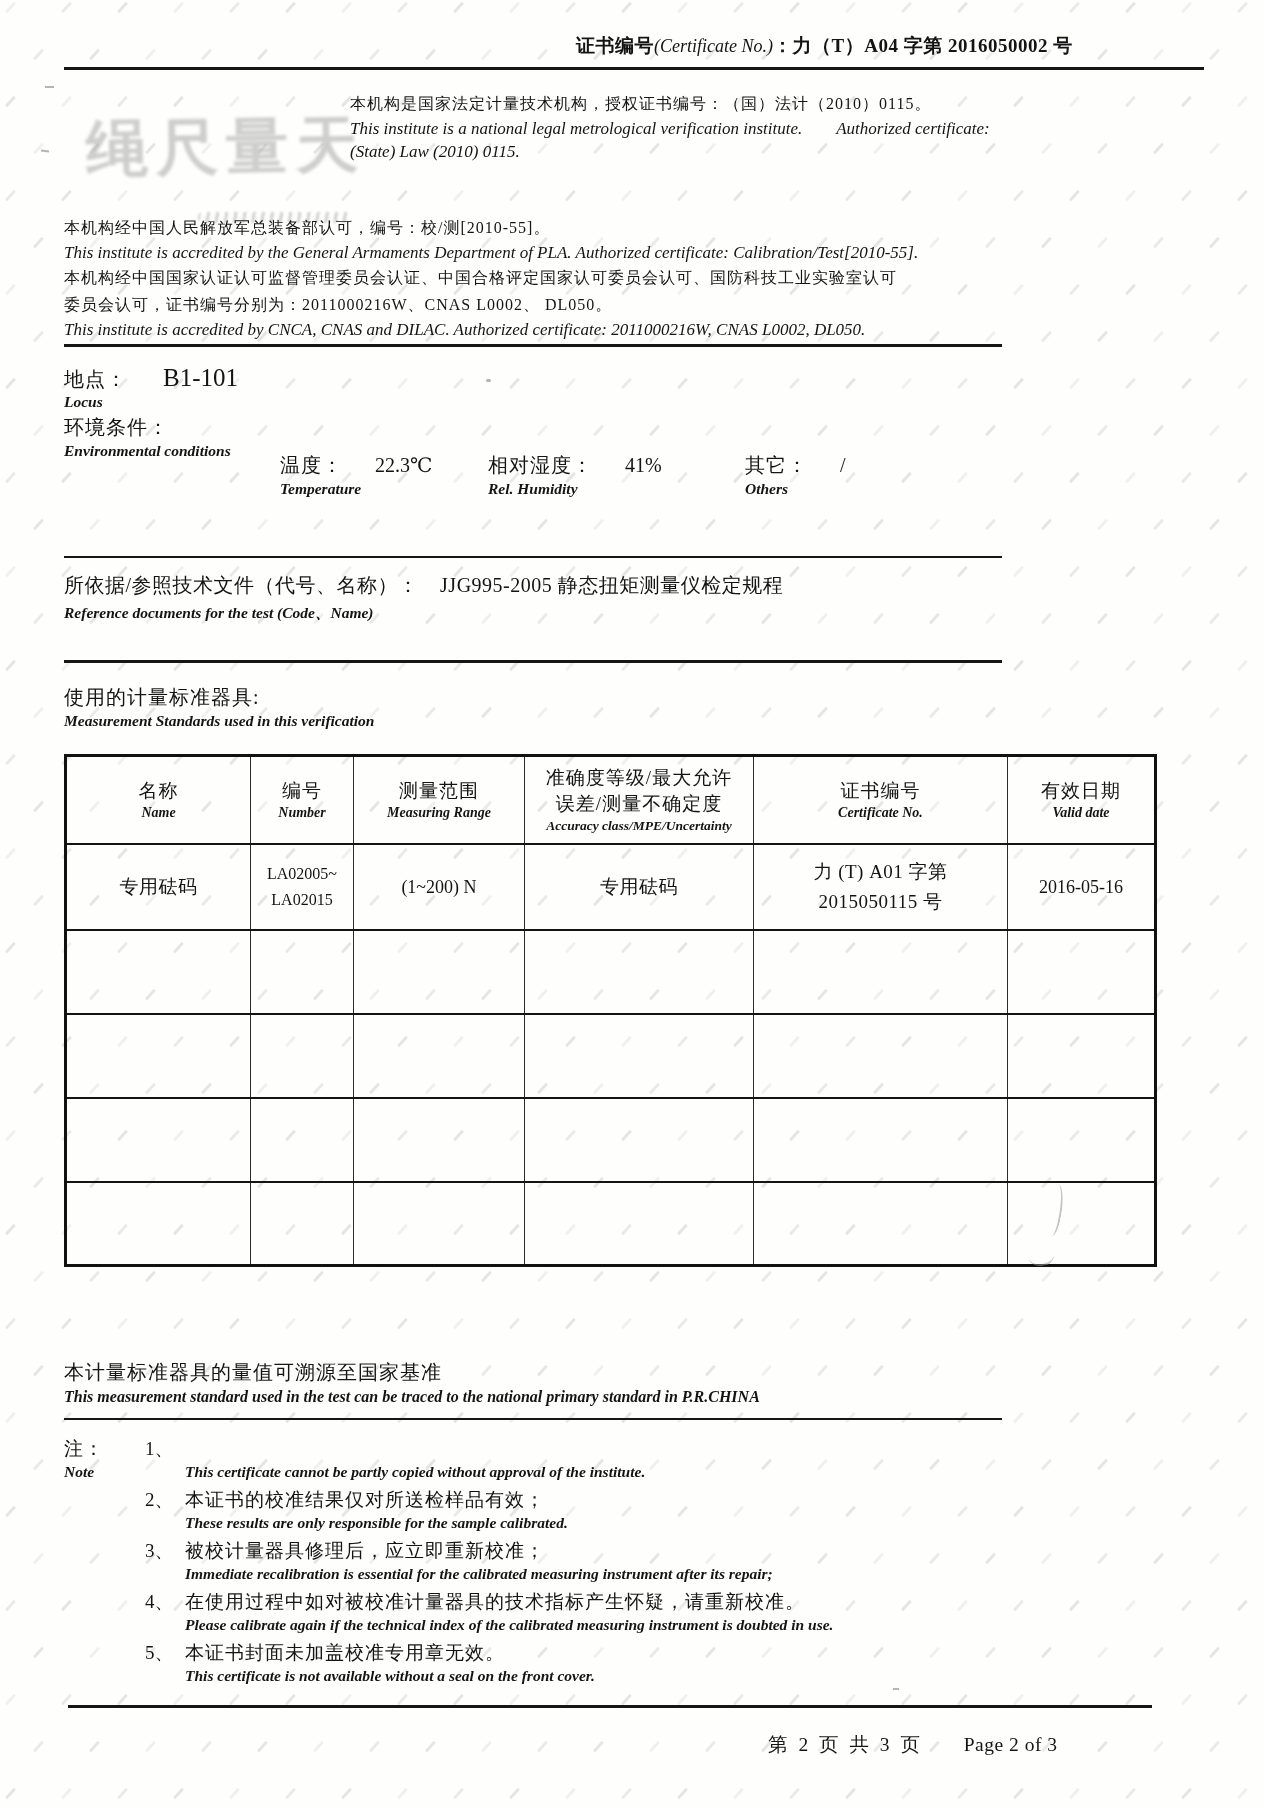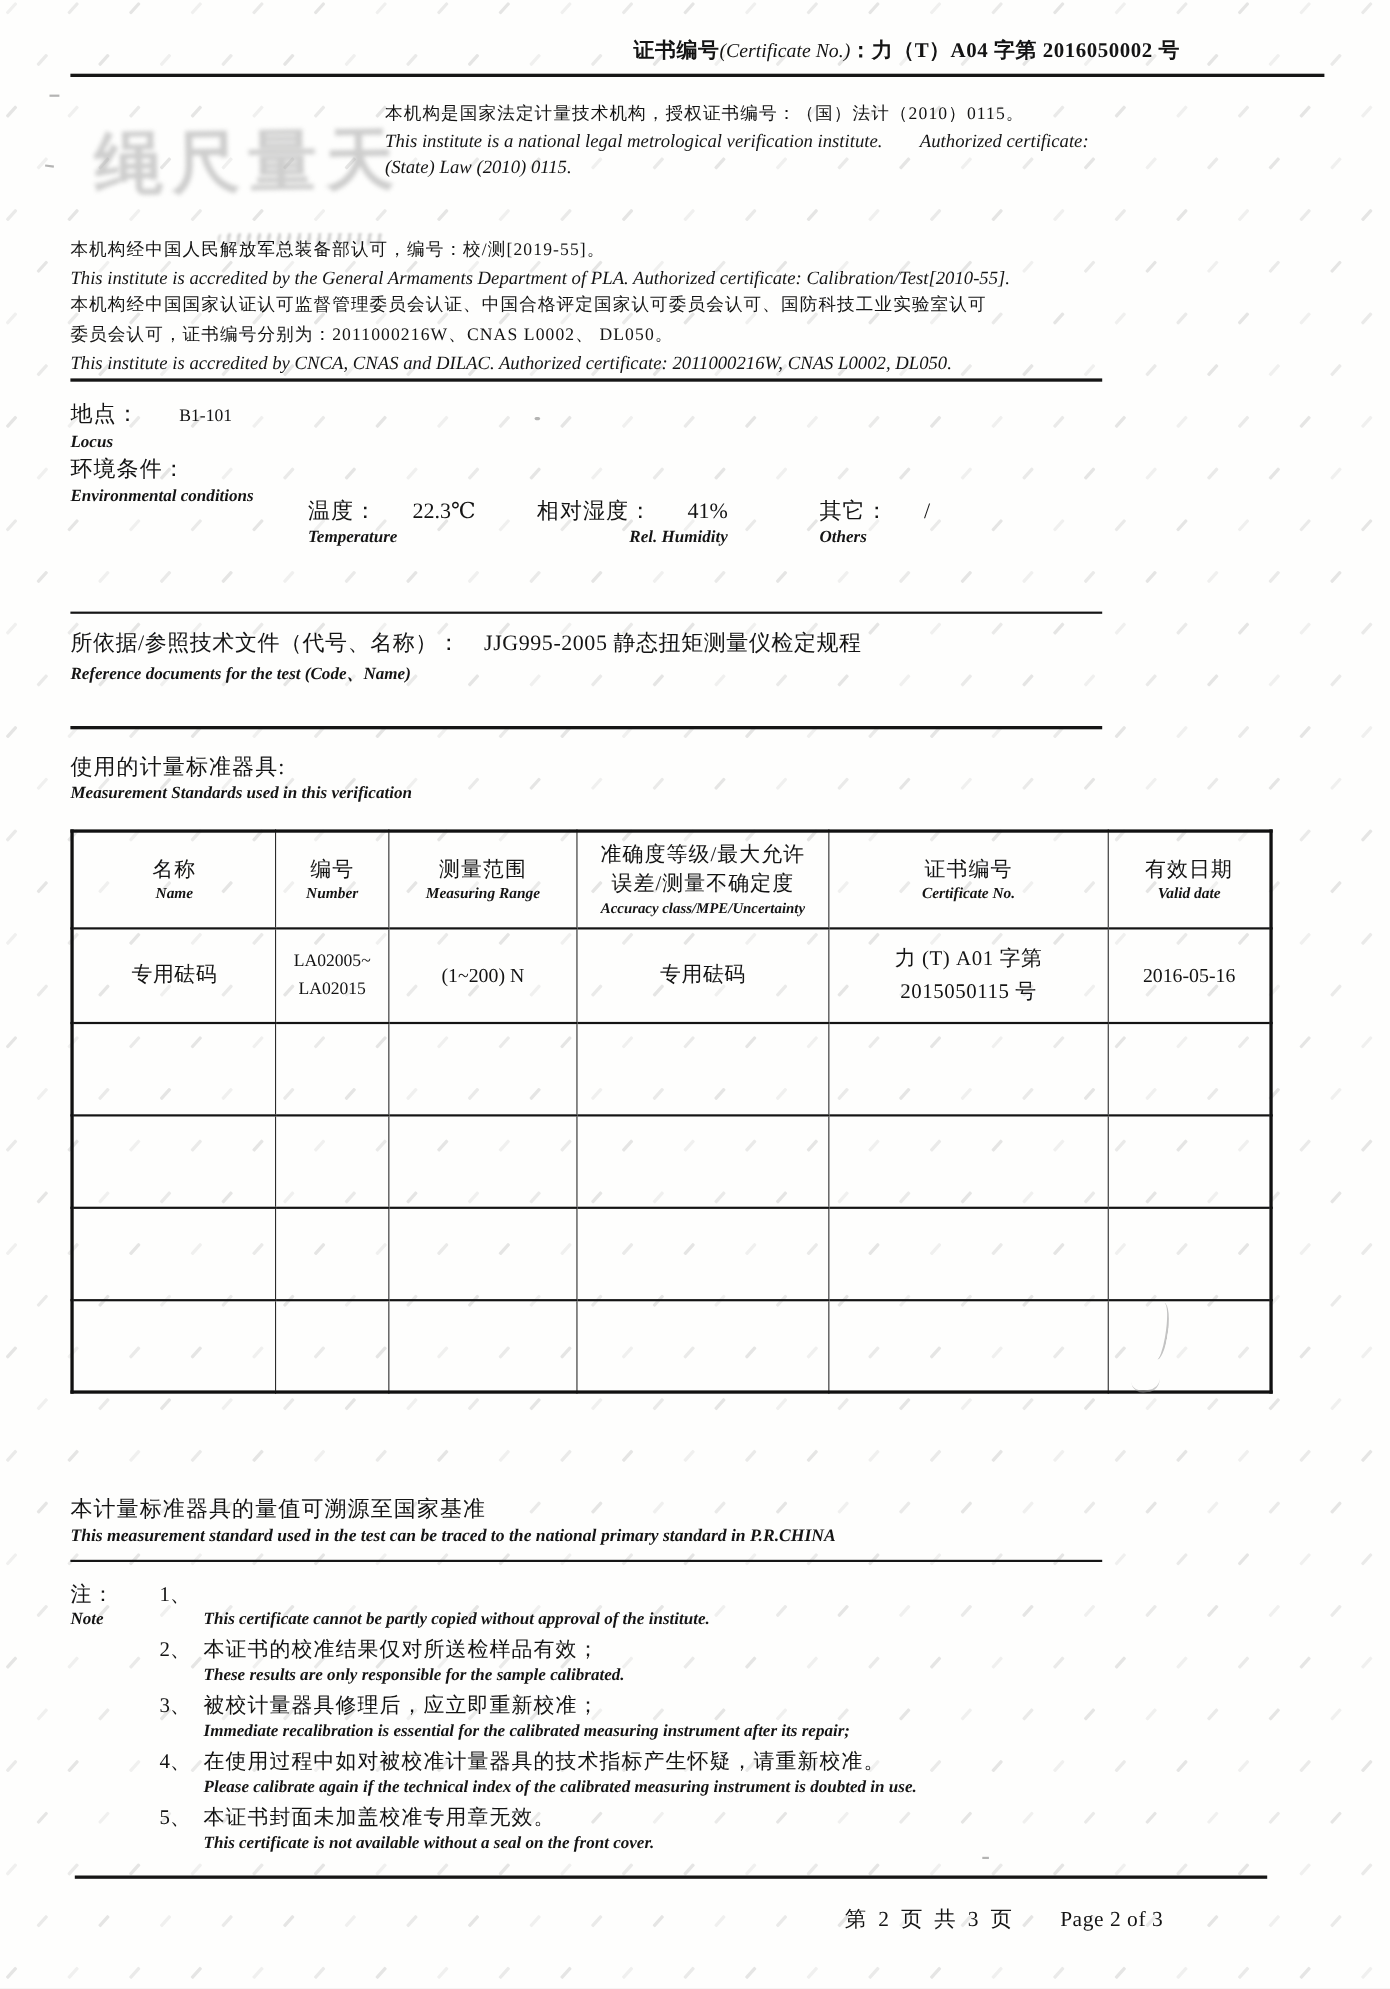--- a/index.html
+++ b/index.html
@@ -37,27 +37,27 @@
                   border-radius:5px; z-index:2; }
 
   #intro { left:350px; top:90px; width:908px; }
   .zh-main { font-size:16px; line-height:27px; letter-spacing:1px; white-space:pre-line; }
   .en-main { font-size:17px; line-height:23px; font-style:italic; white-space:pre-line; }
   #intro-en2 { margin-left:38px; }
   #accred2 { left:64px; top:214px; width:1102px; }
 
   .lbl-zh { font-size:20px; letter-spacing:1px; line-height:26px; }
   .lbl-en { font-size:15.5px; font-style:italic; font-weight:bold; line-height:18px; }
-  #loc-line { left:64px; top:364px; } #loc-line .value { margin-left:32px; font-size:16px; }
+  #loc-line { left:64px; top:364px; } #loc-line .value { margin-left:32px; font-size:25px; }
   #loc-en   { left:64px; top:393px; }
   #env-lbl  { left:64px; top:414px; }
   #env-en   { left:64px; top:442px; }
   .env-item .val { margin-left:28px; font-size:20px; }
   #env-temp { left:280px; top:452px; }
-  #env-hum  { left:488px; top:452px;text-align:right; }
+  #env-hum  { left:488px; top:452px; }
   #env-oth  { left:745px; top:452px; }
   .env-item .lbl-en { display:block; margin-top:2px; }
 
   #ref-line { left:64px; top:570px; font-size:20px; letter-spacing:.5px; line-height:30px; }
   #ref-line .value { margin-left:16px; }
   #ref-en   { left:64px; top:604px; }
 
   #std-title-zh { left:64px; top:684px; font-size:20px; letter-spacing:1px; }
   #std-title-en { left:64px; top:712px; }
 
@@ -997,21 +997,21 @@
   </div>
   <div class="abs" id="stamp-script"></div>
 
   <div class="abs" id="intro">
     <div class="zh-main">本机构是国家法定计量技术机构，授权证书编号：（国）法计（2010）0115。</div>
     <div class="en-main">This institute is a national legal metrological verification institute.　　Authorized certificate:
 (State) Law (2010) 0115.</div>
   </div>
 
   <div class="abs" id="accred2">
-    <div class="zh-main">本机构经中国人民解放军总装备部认可，编号：校/测[2019-55]。</div>
+    <div class="zh-main">本机构经中国人民解放军总装备部认可，编号：校/测[2010-55]。</div>
     <div class="en-main">This institute is accredited by the General Armaments Department of PLA. Authorized certificate: Calibration/Test[2010-55].</div>
     <div class="zh-main">本机构经中国国家认证认可监督管理委员会认证、中国合格评定国家认可委员会认可、国防科技工业实验室认可
 委员会认可，证书编号分别为：2011000216W、CNAS L0002、 DL050。</div>
     <div class="en-main">This institute is accredited by CNCA, CNAS and DILAC. Authorized certificate: 2011000216W, CNAS L0002, DL050.</div>
   </div>
   <div class="hr" id="hr-2"></div>
 
   <div class="abs" id="loc-line">
     <span class="lbl-zh">地点：</span>
     <span class="value">B1-101</span>

